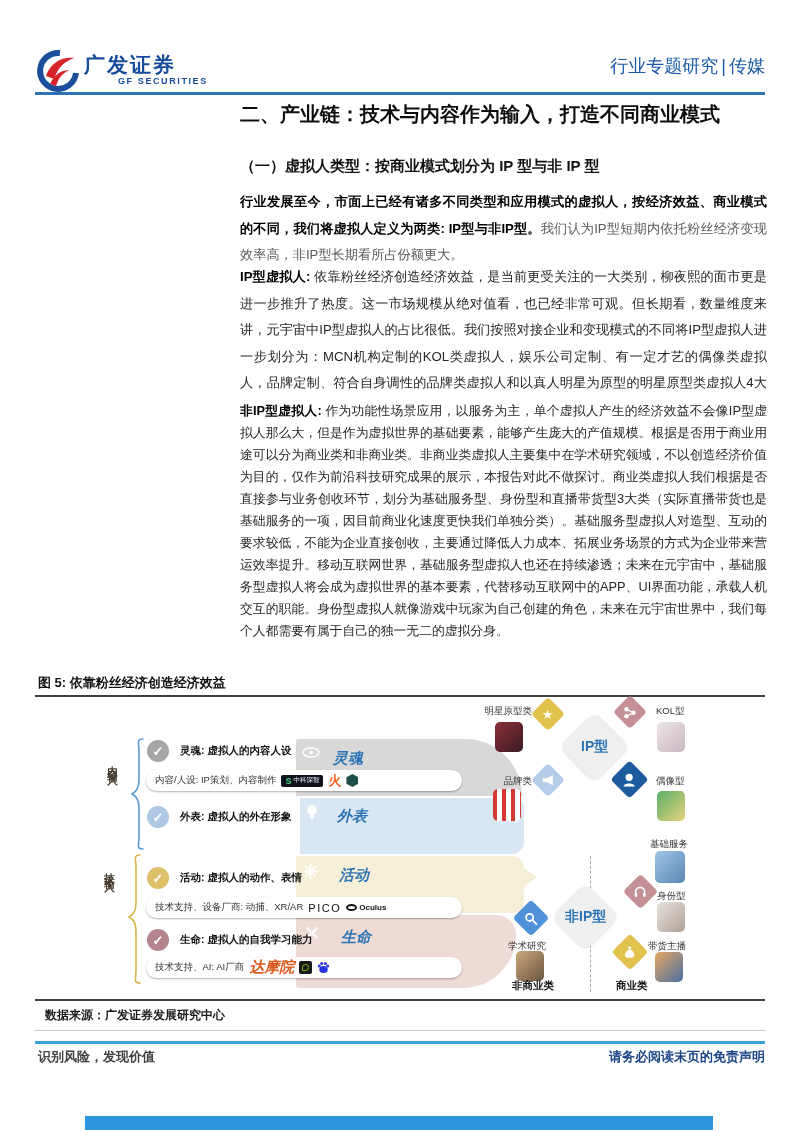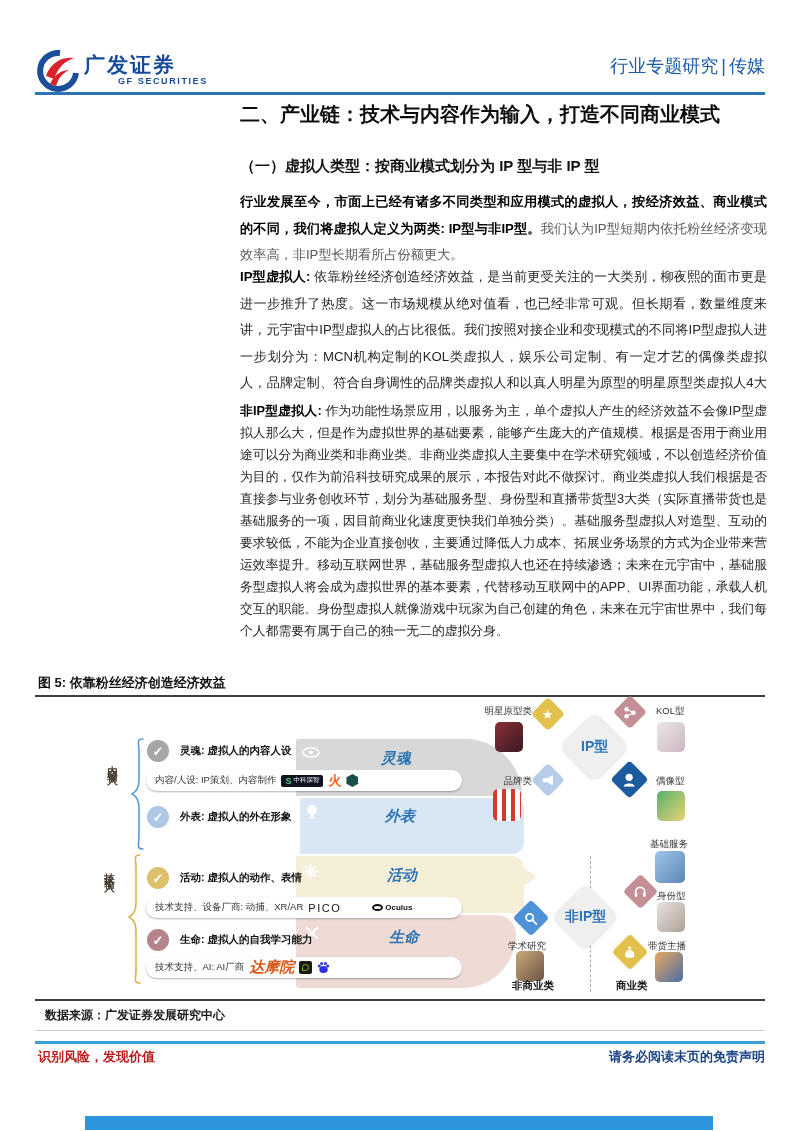--- a/index.html
+++ b/index.html
@@ -33,57 +33,57 @@
 
   
   .band { position:absolute; }
   .band-soul { left:296px; top:739px; width:226px; height:57px; background:#d8d8d8; border-radius:4px 110px 0 0; }
   .band-look { left:300px; top:798px; width:224px; height:56px; background:#d9e6f3; border-radius:0 10px 12px 0; }
   .band-act  { left:296px; top:856px; width:228px; height:57px; background:#f6efd8; border-radius:0 12px 10px 0; }
   .nose { left:524px; top:868px; width:0; height:0; border-left:13px solid #f6efd8; border-top:9px solid transparent; border-bottom:9px solid transparent; }
   .band-life { left:296px; top:915px; width:220px; height:73px; background:#eedbd6; border-radius:0 26px 70px 4px; }
 
   .band-icon { position:absolute; opacity:.95; }
-  .band-label { position:absolute; font-size:15px; font-weight:bold; font-style:italic; color:#2d74b5;margin-left:48px; }
+  .band-label { position:absolute; font-size:15px; font-weight:bold; font-style:italic; color:#2d74b5; }
 
   
   .row-check { position:absolute; width:22px; height:22px; border-radius:50%; color:#fff; font-size:13px; font-weight:bold; display:flex; align-items:center; justify-content:center; }
   .row-title { position:absolute; font-size:10.5px; font-weight:bold; color:#111; }
   .pill { position:absolute; left:146px; width:316px; height:21px; background:#fff; border-radius:11px; box-shadow:0 1px 2px rgba(0,0,0,.3); display:flex; align-items:center; gap:5px; padding-left:9px; font-size:9.5px; color:#333; }
 
   .chip-dark { display:inline-flex; align-items:center; gap:2px; background:#10131f; color:#fff; border-radius:2px; padding:1px 4px; font-size:6.5px; }
   .chip-dark .s { color:#3fd486; font-weight:900; font-size:9px; }
   .glyph-flame { color:#f4601f; font-weight:900; font-size:13px; line-height:1; }
   .hexagon { width:12px; height:13px; background:#1d4f4a; clip-path:polygon(50% 0,100% 25%,100% 75%,50% 100%,0 75%,0 25%); }
   .unity-wrap { display:inline-flex; align-items:center; gap:1px; color:#1a1a1a; font-weight:bold; font-size:10.5px; }
   .unity-mark { font-size:9px; }
   .chip-epic { background:#2a2a2a; color:#fff; border-radius:3px; font-size:5px; font-weight:bold; width:14px; height:16px; display:inline-flex; align-items:center; justify-content:center; }
   .pico { font-size:11px; letter-spacing:1.5px; color:#111; font-weight:500; }
-  .oculus-wrap { display:inline-flex; align-items:center; gap:2px; font-size:8px; font-weight:bold; color:#111;margin-left:26px; }
+  .oculus-wrap { display:inline-flex; align-items:center; gap:2px; font-size:8px; font-weight:bold; color:#111; }
   .oculus-oval { width:11px; height:7px; border:2.2px solid #111; border-radius:50%; }
   .damo { font-size:15px; font-weight:bold; font-style:italic; color:#d8571a; }
   .chip-nv { width:13px; height:13px; background:#1a1a1a; border-radius:2px; display:inline-flex; align-items:center; justify-content:center; }
   .chip-nv i { width:7px; height:7px; border:1.8px solid #76b900; border-radius:50% 50% 50% 0; display:block; }
 
   
   .grp-label { position:absolute; writing-mode:vertical-rl; letter-spacing:3px; font-size:10.5px; font-weight:bold; color:#463c2e; }
 
   
   .dia { position:absolute; transform:rotate(45deg); border-radius:4px; display:flex; align-items:center; justify-content:center; }
   .dia .di { transform:rotate(-45deg); display:flex; align-items:center; justify-content:center; }
   .dia-center { background:#efefef; border-radius:9px; box-shadow:0 1px 3px rgba(0,0,0,.12); }
   .dia-center .di { font-size:14px; font-weight:900; color:#2d74b5; white-space:nowrap; }
   .node-label { position:absolute; font-size:9.5px; color:#333; white-space:nowrap; }
   .photo { position:absolute; border-radius:5px; }
   .bottom-cat { position:absolute; font-size:10.5px; font-weight:800; color:#111; }
   .dash-divider { position:absolute; left:590px; top:856px; height:136px; border-left:1px dashed #a9a9a9; }
 
   
   .footer-rule { left:35px; top:1041px; width:730px; height:3px; background:#3b9fd9; }
-  .footer-left { left:38px; top:1048px; font-size:13px; font-weight:bold; color:#b91c1c; }
+  .footer-left { left:38px; top:1048px; font-size:13px; font-weight:bold; color:#404040; }
   .footer-right { right:35px; top:1048px; font-size:13px; font-weight:bold; color:#1c4587; }
   .footer-page { left:0; top:1063px; width:800px; text-align:center; font-size:12px; font-weight:bold; color:#1c4587; }
   .bottom-bar { left:85px; top:1116px; width:628px; height:14px; background:#2b96de; }
 
   .star-glyph { color:#fff; font-size:13px; }
 </style>
 </head>
 <body>
 
 <div class="page">

